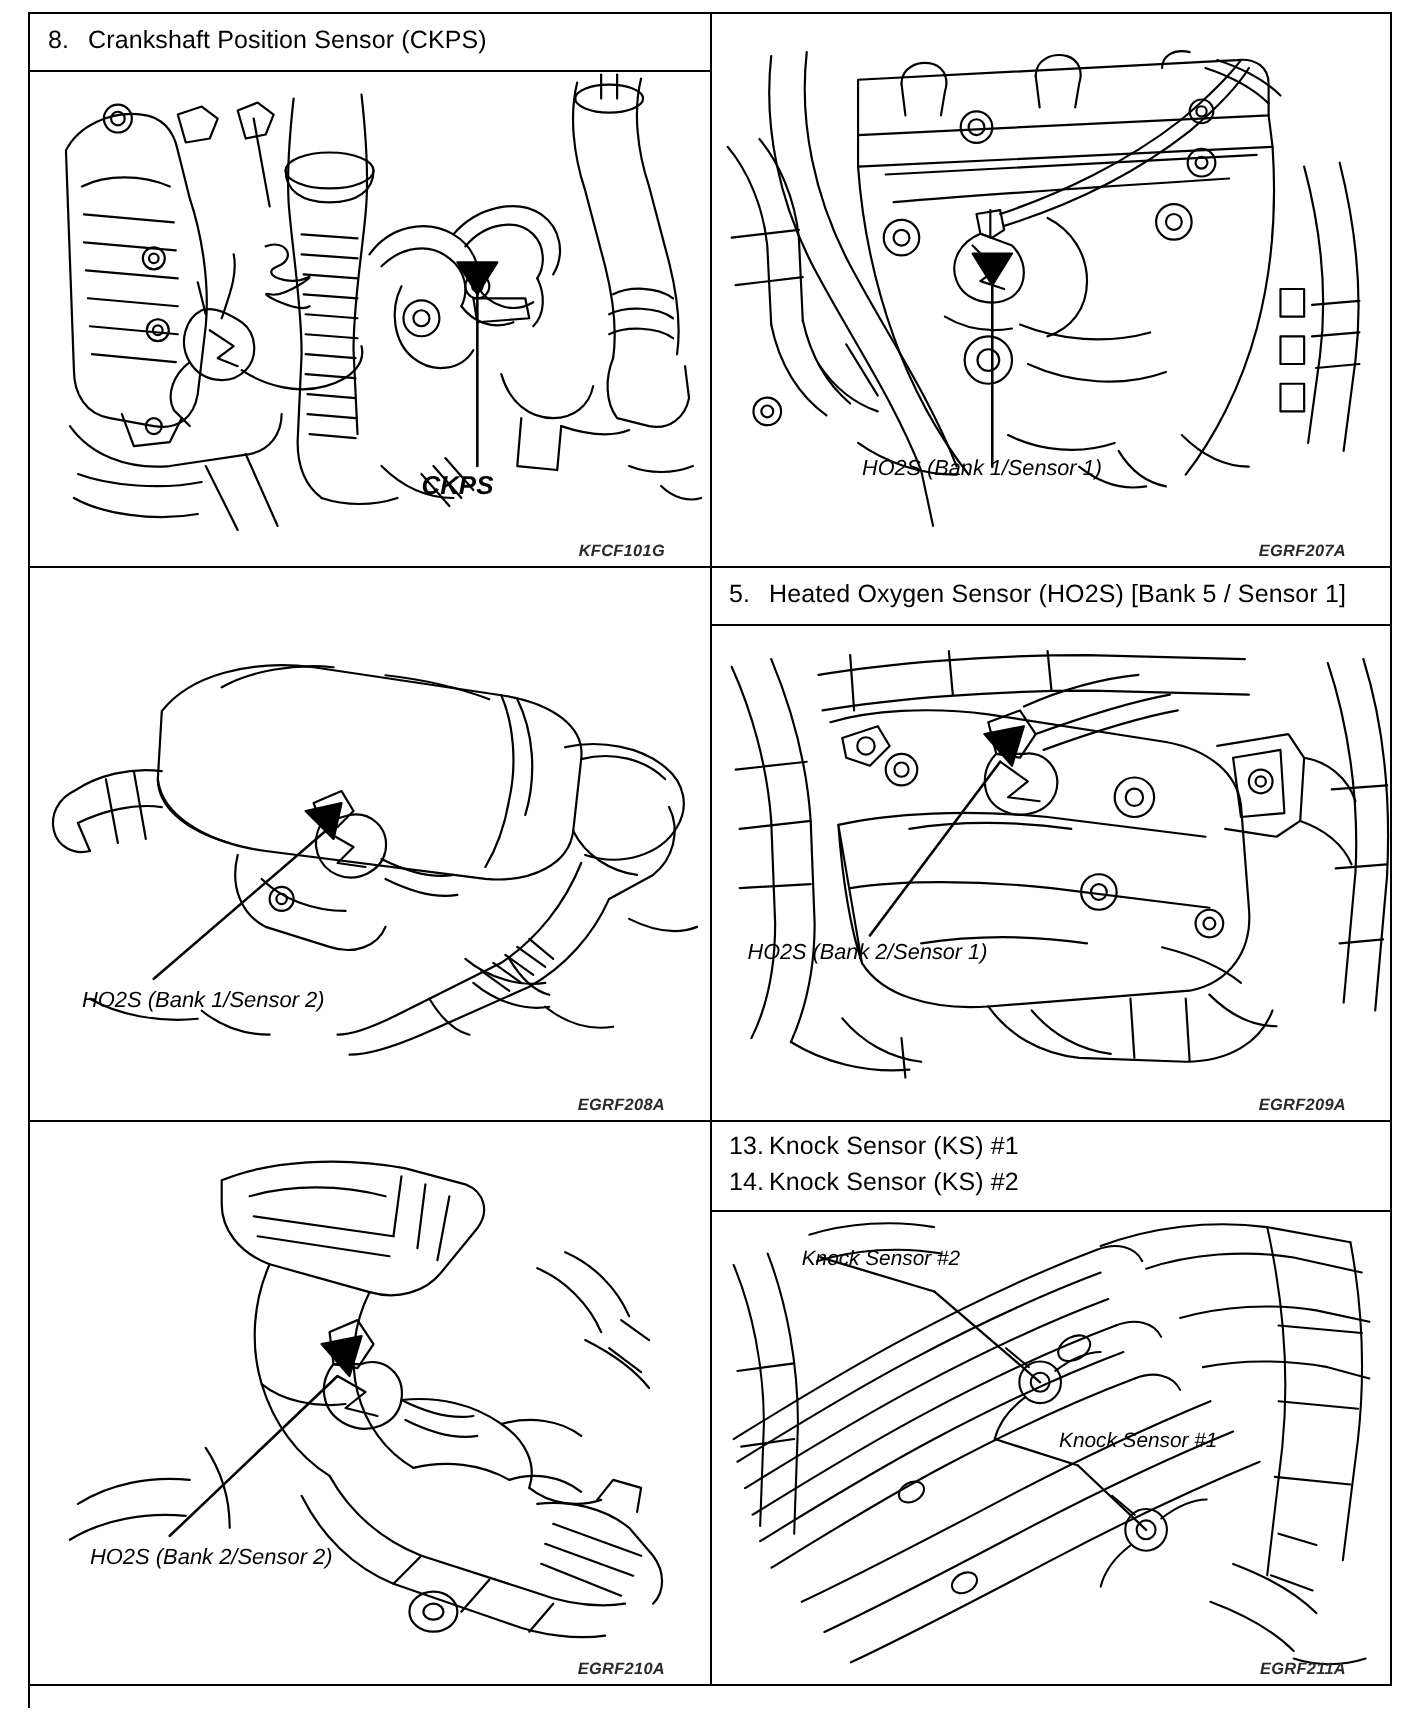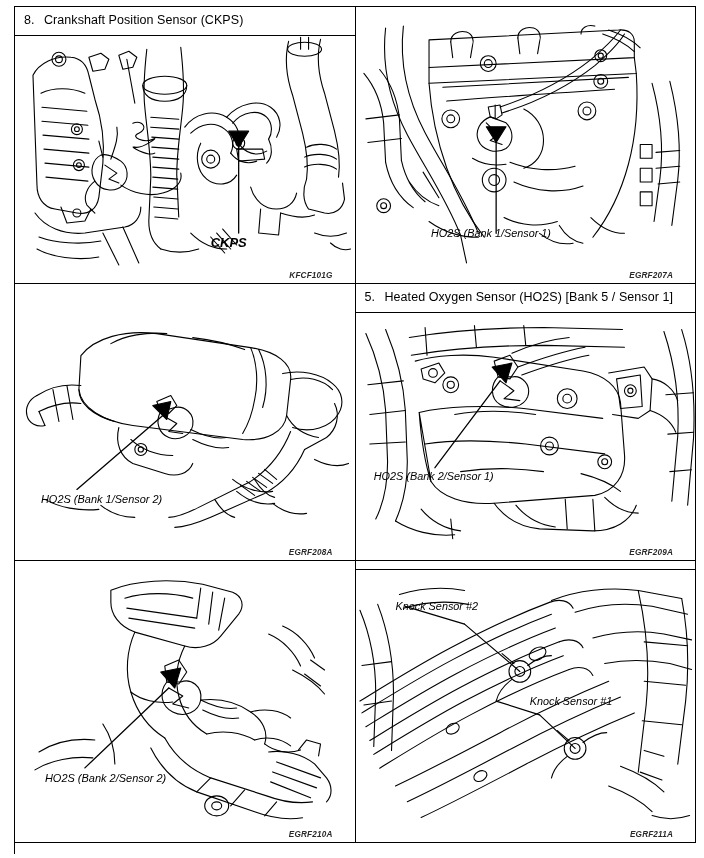--- a/index.html
+++ b/index.html
@@ -480,20 +480,22 @@
             </g>
             <text class="callout" x="30" y="208">HO2S (Bank 2/Sensor 2)</text>
           </svg>
         </div>
         <div class="fig-code">EGRF210A</div>
       </div>
     </div>
 
     <div class="panel">
       <div class="panel-header two-line">
+        <span class="hdr-line"><span class="hdr-num">13.</span><span>Knock Sensor (KS) #1</span></span>
+        <span class="hdr-line"><span class="hdr-num">14.</span><span>Knock Sensor (KS) #2</span></span>
       </div>
       <div class="panel-body">
         <div class="figure">
           <svg viewBox="0 0 344 250" preserveAspectRatio="xMidYMid meet">
             <g fill="none" stroke="#000" stroke-width="1.1" stroke-linecap="round" stroke-linejoin="round">
 
               <path d="M4 120 C30 104 62 84 96 66 C130 48 164 32 196 20"></path>
               <path d="M6 132 C32 116 64 96 98 78 C132 60 166 44 198 32"></path>
               <path d="M10 146 C36 130 68 110 102 92 C136 74 170 58 202 46"></path>
               <path d="M14 160 C40 144 72 124 106 106 C140 88 174 72 206 60"></path>

